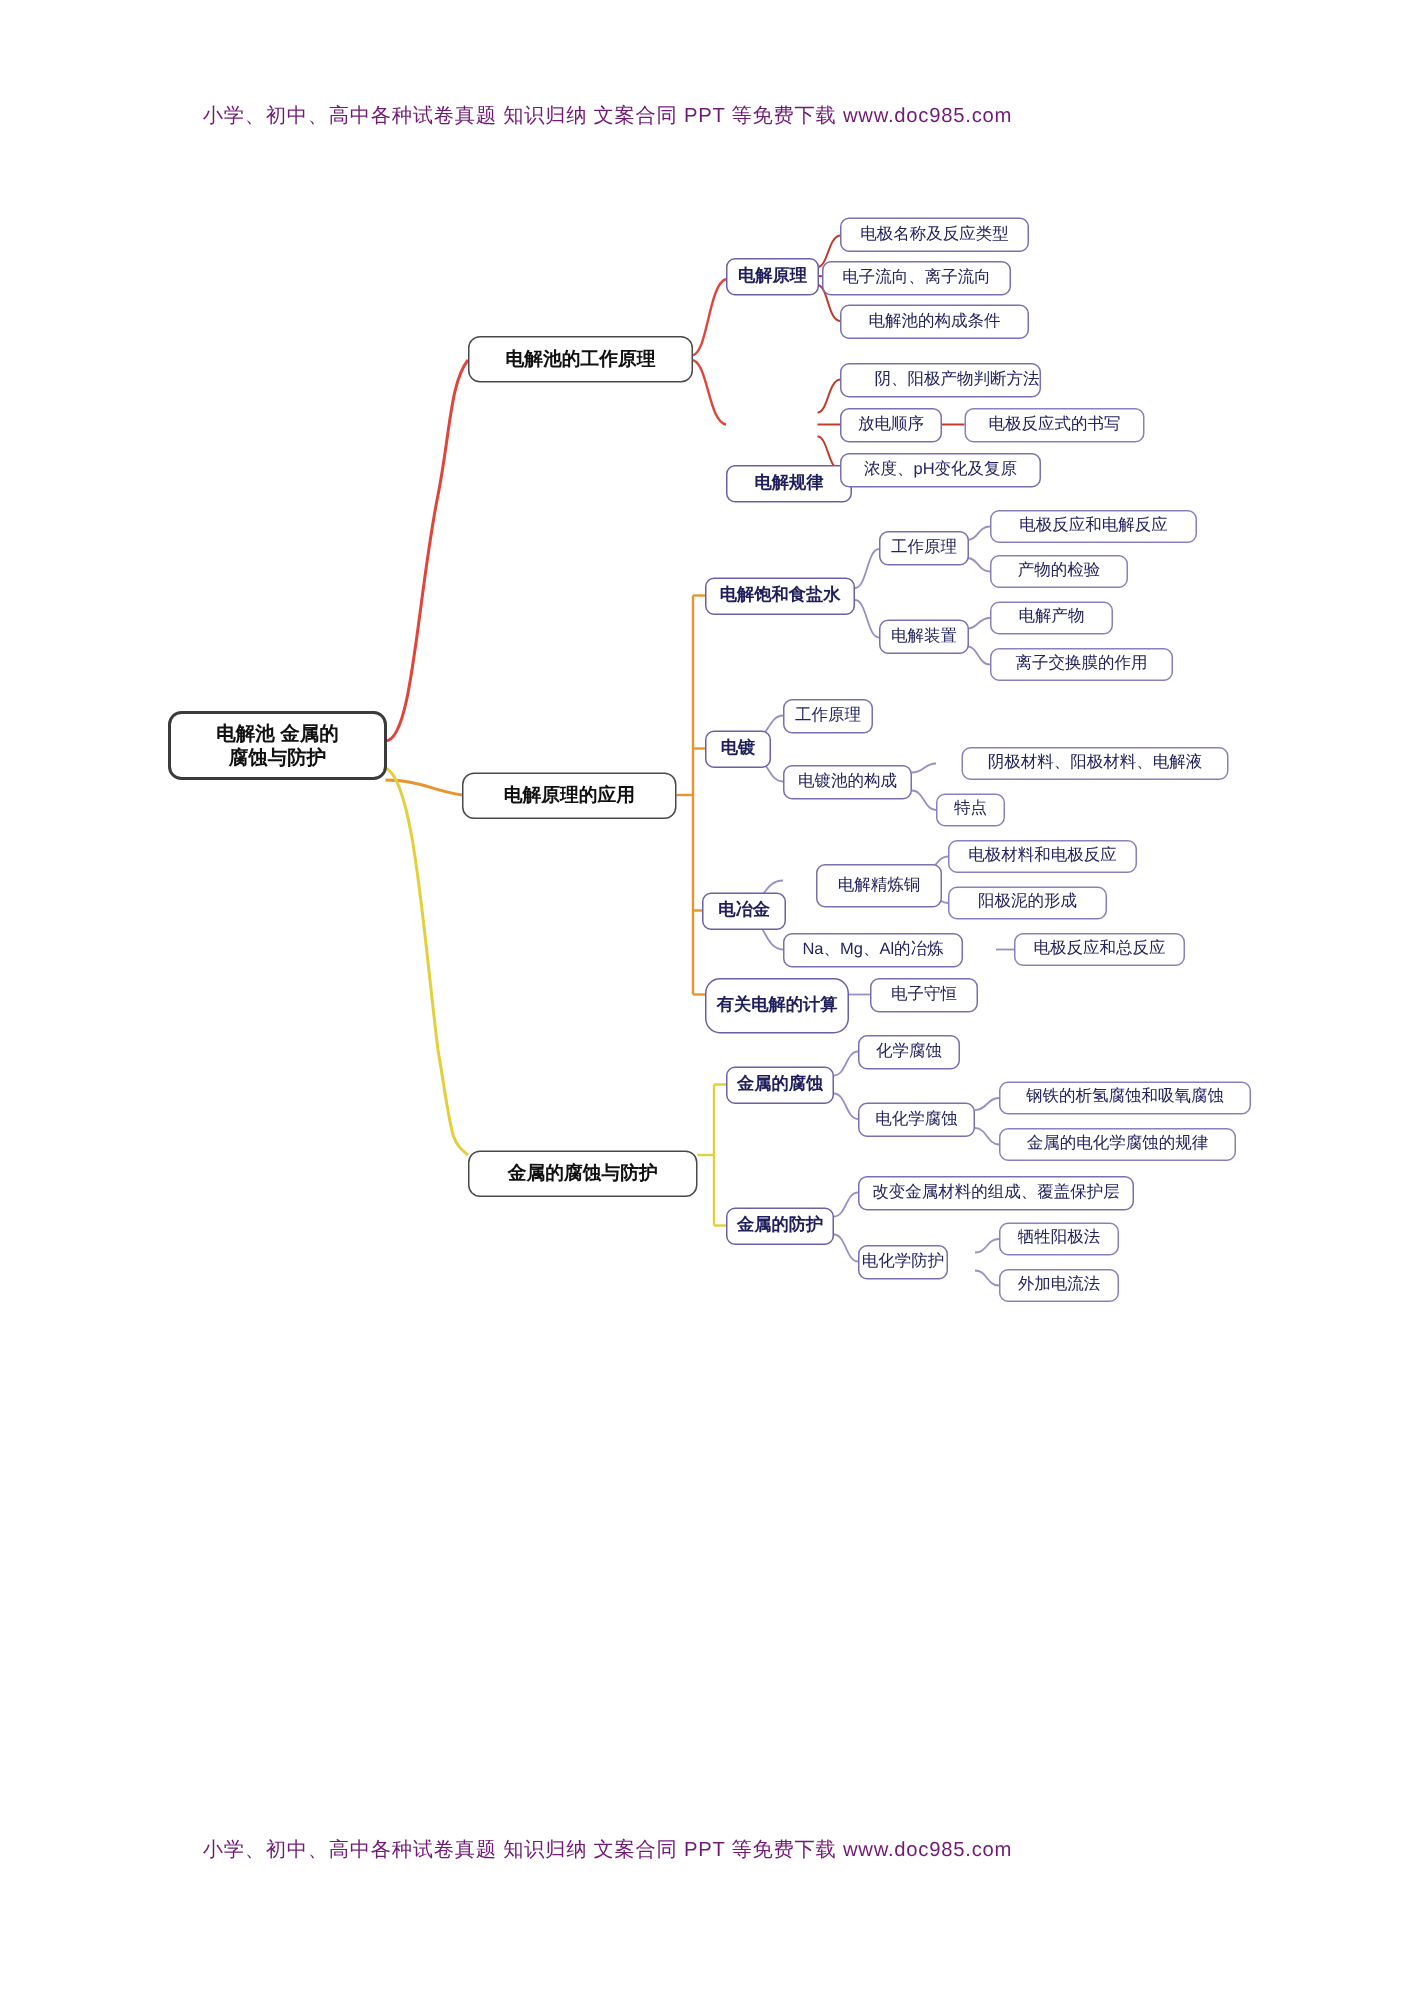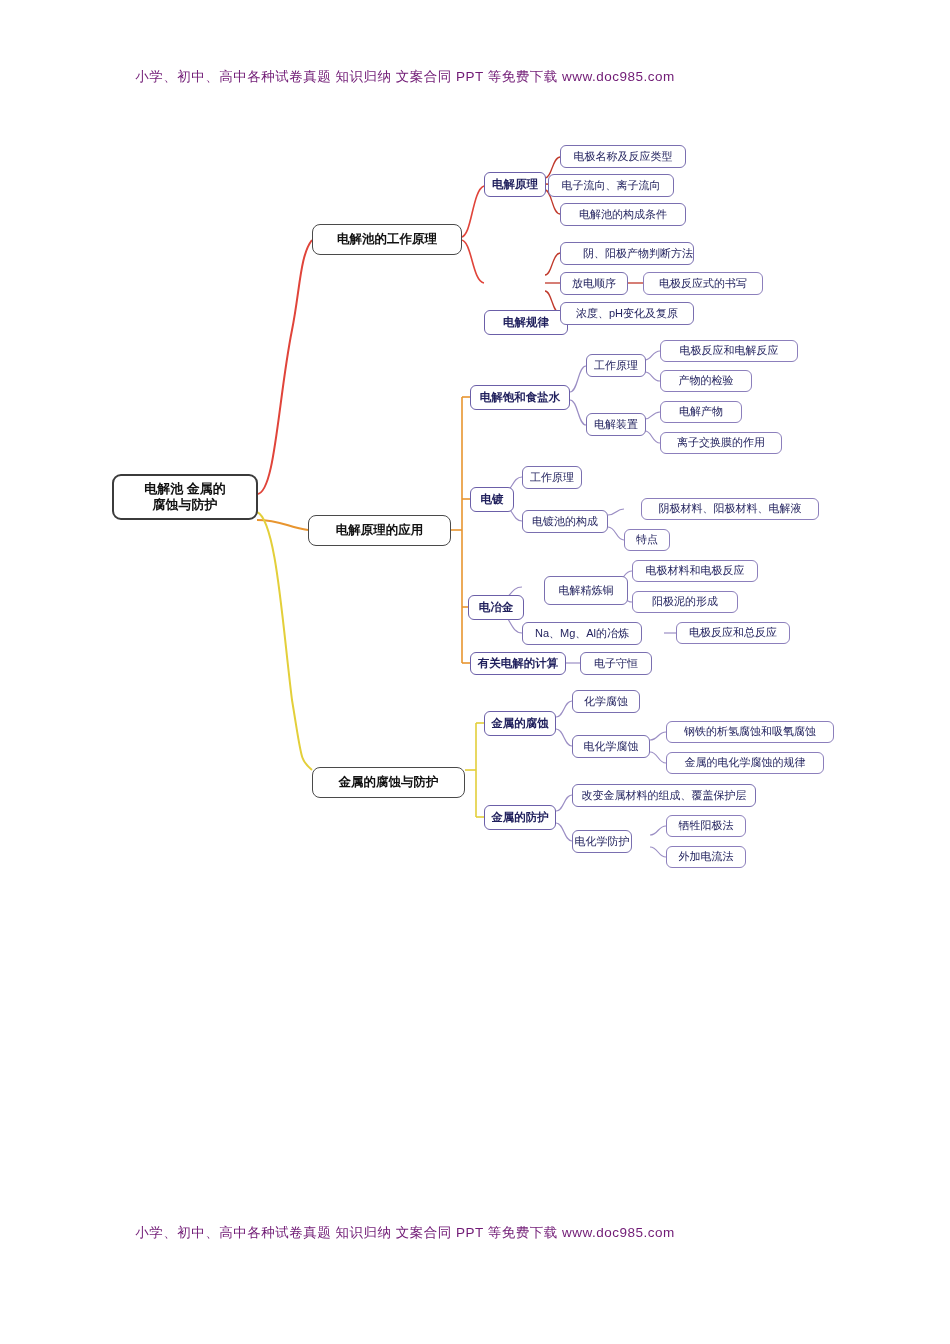--- a/index.html
+++ b/index.html
@@ -168,21 +168,21 @@
   <div class="node lvl5" style="left:624px;top:498px;width:178px;height:22px;margin-left:17px;">阴极材料、阳极材料、电解液</div>
   <div class="node lvl5" style="left:624px;top:529px;width:46px;height:22px;">特点</div>
 
   <div class="node lvl3" style="left:468px;top:595px;width:56px;height:25px;">电冶金</div>
   <div class="node lvl4" style="left:544px;top:576px;width:84px;height:29px;">电解精炼铜</div>
   <div class="node lvl5" style="left:632px;top:560px;width:126px;height:22px;">电极材料和电极反应</div>
   <div class="node lvl5" style="left:632px;top:591px;width:106px;height:22px;">阳极泥的形成</div>
   <div class="node lvl4" style="left:522px;top:622px;width:120px;height:23px;">Na、Mg、Al的冶炼</div>
   <div class="node lvl5" style="left:676px;top:622px;width:114px;height:22px;">电极反应和总反应</div>
 
-  <div class="node lvl3" style="left:470px;top:652px;width:96px;height:23px;">有关电解的计算</div>
+  <div class="node lvl3" style="left:470px;top:652px;width:96px;height:37px;border-radius:10px;">有关电解的计算</div>
   <div class="node lvl4" style="left:580px;top:652px;width:72px;height:23px;">电子守恒</div>
 
   <div class="node lvl2" style="left:312px;top:767px;width:153px;height:31px;">金属的腐蚀与防护</div>
 
   <div class="node lvl3" style="left:484px;top:711px;width:72px;height:25px;">金属的腐蚀</div>
   <div class="node lvl4" style="left:572px;top:690px;width:68px;height:23px;">化学腐蚀</div>
   <div class="node lvl4" style="left:572px;top:735px;width:78px;height:23px;">电化学腐蚀</div>
   <div class="node lvl5" style="left:666px;top:721px;width:168px;height:22px;">钢铁的析氢腐蚀和吸氧腐蚀</div>
   <div class="node lvl5" style="left:666px;top:752px;width:158px;height:22px;">金属的电化学腐蚀的规律</div>
 

